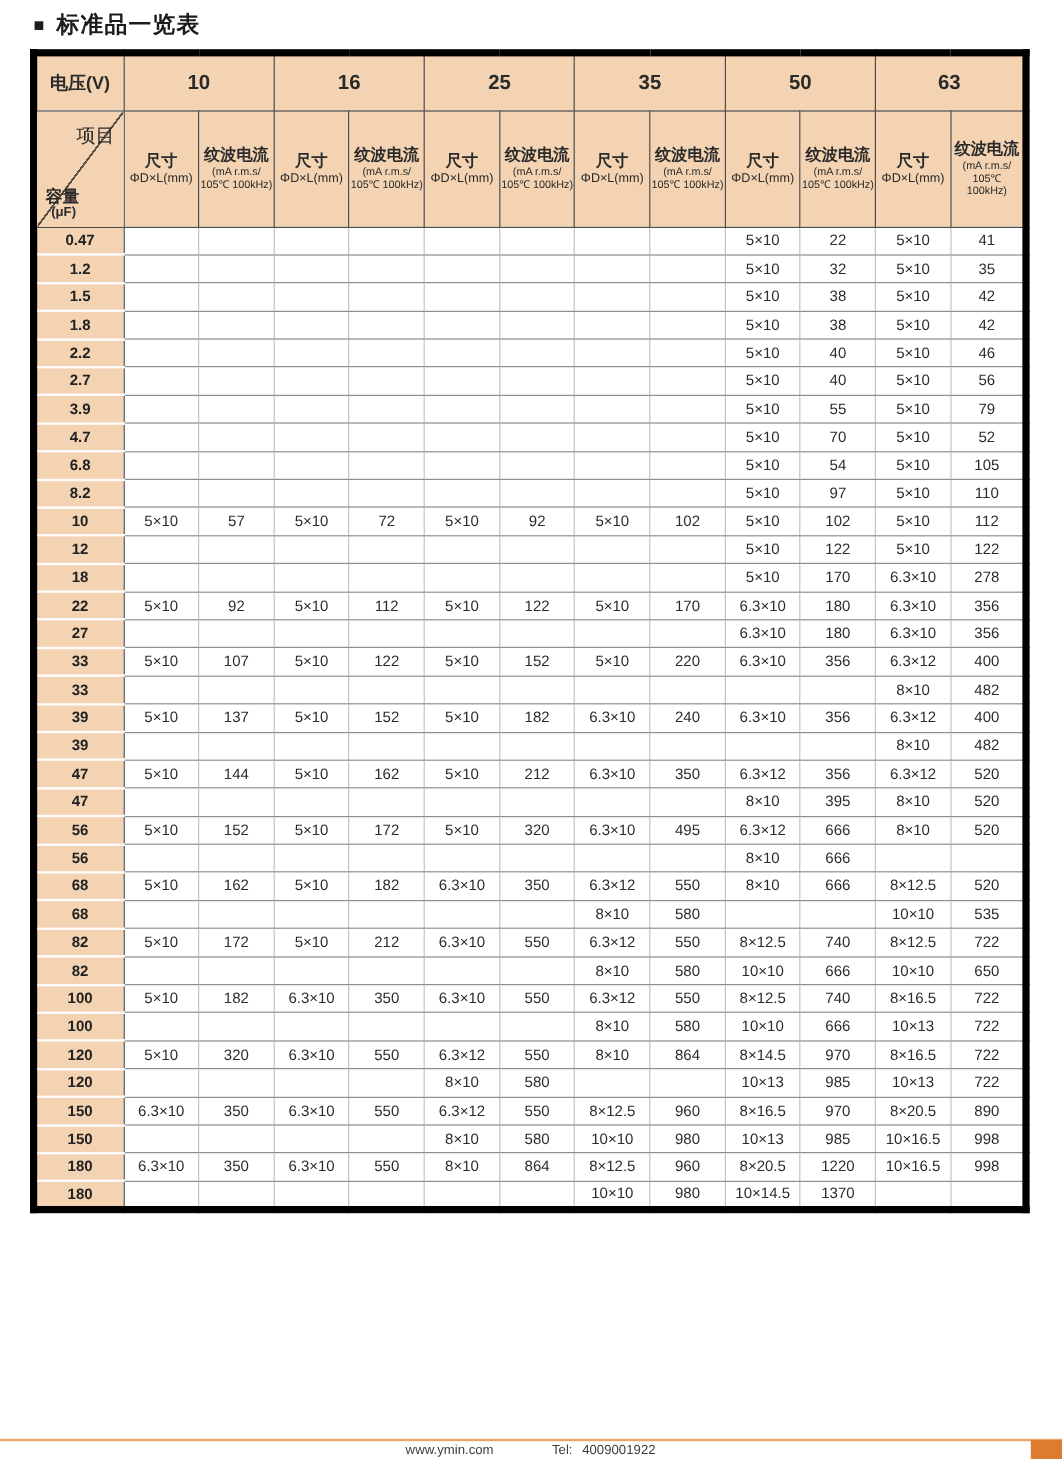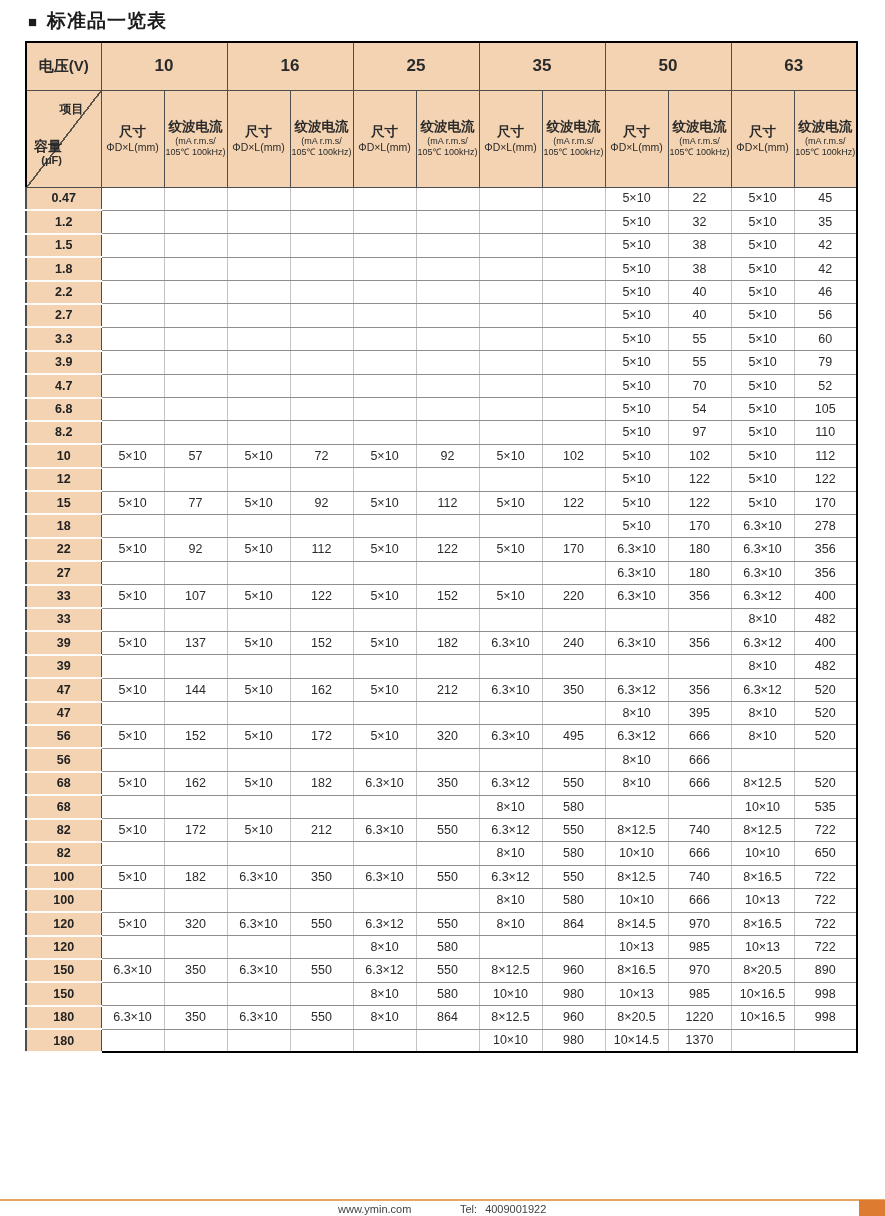--- a/index.html
+++ b/index.html
@@ -24,21 +24,21 @@
     font-size: 15px;
     margin-right: 9px;
     color: #1c1c1c;
   }
   table.std {
     position: absolute;
     left: 25px; top: 41px;
     width: 833px;
     border-collapse: collapse;
     table-layout: fixed;
-    border: 2px solid #000000;
+    border: 6px solid #000000;
   }
   col.c-cap { width: 75px; }
   th {
     background: #f3d3b2;
     border: 1px solid #4d4d4d;
     font-weight: bold;
     color: #2a2a2a;
     text-align: center;
     vertical-align: middle;
     padding: 0;
@@ -50,27 +50,27 @@
   th.corner { position: relative; overflow: hidden; }
   .corner-line {
     position: absolute; inset: 0;
     background: linear-gradient(to bottom right,
       transparent calc(50% - 0.8px),
       #5a5348 calc(50% - 0.8px),
       #5a5348 calc(50% + 0.8px),
       transparent calc(50% + 0.8px));
   }
   .corner-item {
-    position: absolute; top: 10px; right: 17px;
-    font-size: 12px; font-weight: bold;
+    position: absolute; top: 10px; right: 7px;
+    font-size: 16px; font-weight: normal;
   }
   .corner-cap {
-    position: absolute; left: 7px; bottom: 20px;
+    position: absolute; left: 7px; bottom: 5px;
     font-size: 14px; font-weight: bold;
-    text-align: right; line-height: 1.1; margin-top: 32px;
+    text-align: center; line-height: 1.1; margin-top: 32px;
   }
   .cap-unit {
     display: block;
     font-size: 11px; font-weight: bold;
     padding-left: 2px;
   }
   th.sub .sub-main { font-size: 13.5px; font-weight: bold; line-height: 1.25; }
   th.sub .sub-note { font-size: 10.5px; font-weight: normal; line-height: 1.15; }
   th.sub .sub-note2 { font-size: 9px; font-weight: normal; line-height: 1.2; }
   td {
@@ -229,21 +229,21 @@
         <td class="val"></td>
         <td class="val"></td>
         <td class="val"></td>
         <td class="val"></td>
         <td class="val"></td>
         <td class="val"></td>
         <td class="val"></td>
         <td class="val">5×10</td>
         <td class="val">22</td>
         <td class="val">5×10</td>
-        <td class="val">45</td>
+        <td class="val">41</td>
       </tr>
       <tr>
         <td class="cap">1.2</td>
         <td class="val"></td>
         <td class="val"></td>
         <td class="val"></td>
         <td class="val"></td>
         <td class="val"></td>
         <td class="val"></td>
         <td class="val"></td>
@@ -307,47 +307,32 @@
         <td class="val"></td>
         <td class="val"></td>
         <td class="val"></td>
         <td class="val"></td>
         <td class="val">5×10</td>
         <td class="val">40</td>
         <td class="val">5×10</td>
         <td class="val">56</td>
       </tr>
       <tr>
-        <td class="cap">3.3</td>
+        <td class="cap">3.9</td>
         <td class="val"></td>
         <td class="val"></td>
         <td class="val"></td>
         <td class="val"></td>
         <td class="val"></td>
         <td class="val"></td>
         <td class="val"></td>
         <td class="val"></td>
         <td class="val">5×10</td>
         <td class="val">55</td>
         <td class="val">5×10</td>
-        <td class="val">60</td>
-      </tr>
-      <tr>
-        <td class="cap">3.9</td>
-        <td class="val"></td>
-        <td class="val"></td>
-        <td class="val"></td>
-        <td class="val"></td>
-        <td class="val"></td>
-        <td class="val"></td>
-        <td class="val"></td>
-        <td class="val"></td>
-        <td class="val">5×10</td>
-        <td class="val">55</td>
-        <td class="val">5×10</td>
         <td class="val">79</td>
       </tr>
       <tr>
         <td class="cap">4.7</td>
         <td class="val"></td>
         <td class="val"></td>
         <td class="val"></td>
         <td class="val"></td>
         <td class="val"></td>
         <td class="val"></td>
@@ -410,35 +395,20 @@
         <td class="val"></td>
         <td class="val"></td>
         <td class="val"></td>
         <td class="val"></td>
         <td class="val"></td>
         <td class="val"></td>
         <td class="val">5×10</td>
         <td class="val">122</td>
         <td class="val">5×10</td>
         <td class="val">122</td>
-      </tr>
-      <tr>
-        <td class="cap">15</td>
-        <td class="val">5×10</td>
-        <td class="val">77</td>
-        <td class="val">5×10</td>
-        <td class="val">92</td>
-        <td class="val">5×10</td>
-        <td class="val">112</td>
-        <td class="val">5×10</td>
-        <td class="val">122</td>
-        <td class="val">5×10</td>
-        <td class="val">122</td>
-        <td class="val">5×10</td>
-        <td class="val">170</td>
       </tr>
       <tr>
         <td class="cap">18</td>
         <td class="val"></td>
         <td class="val"></td>
         <td class="val"></td>
         <td class="val"></td>
         <td class="val"></td>
         <td class="val"></td>
         <td class="val"></td>

